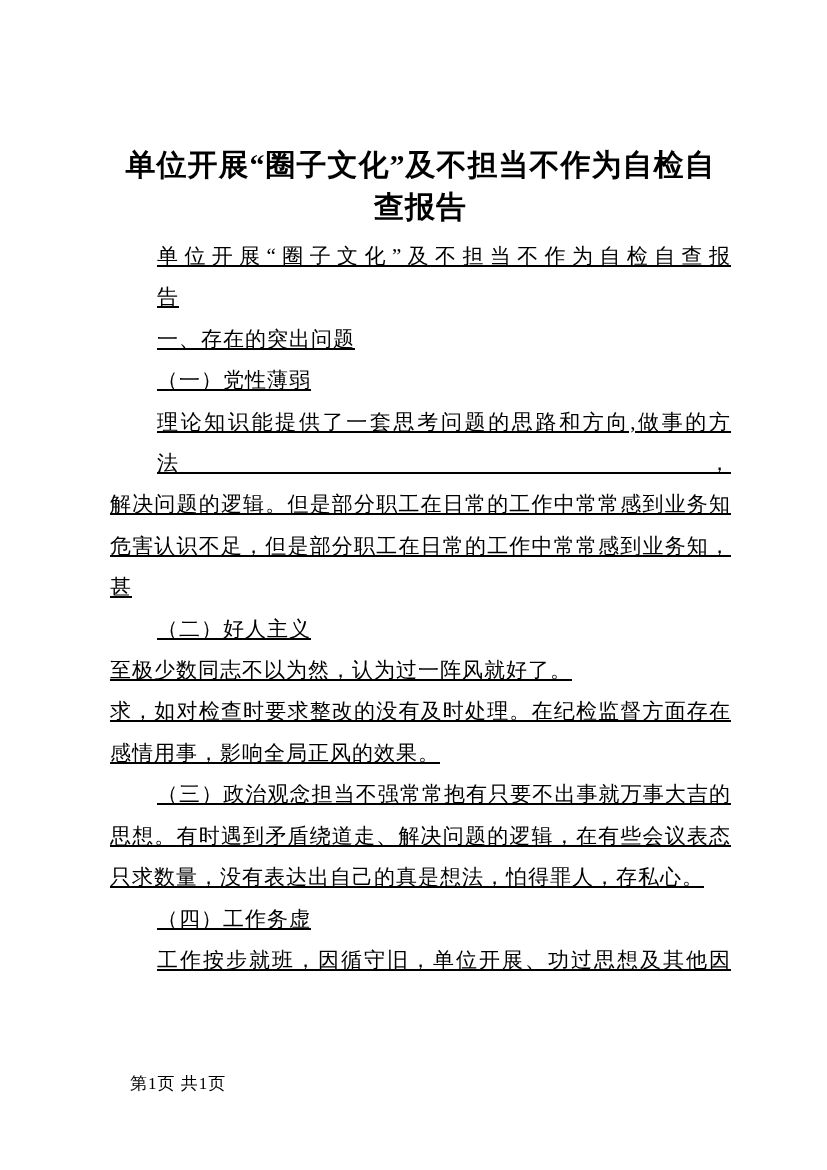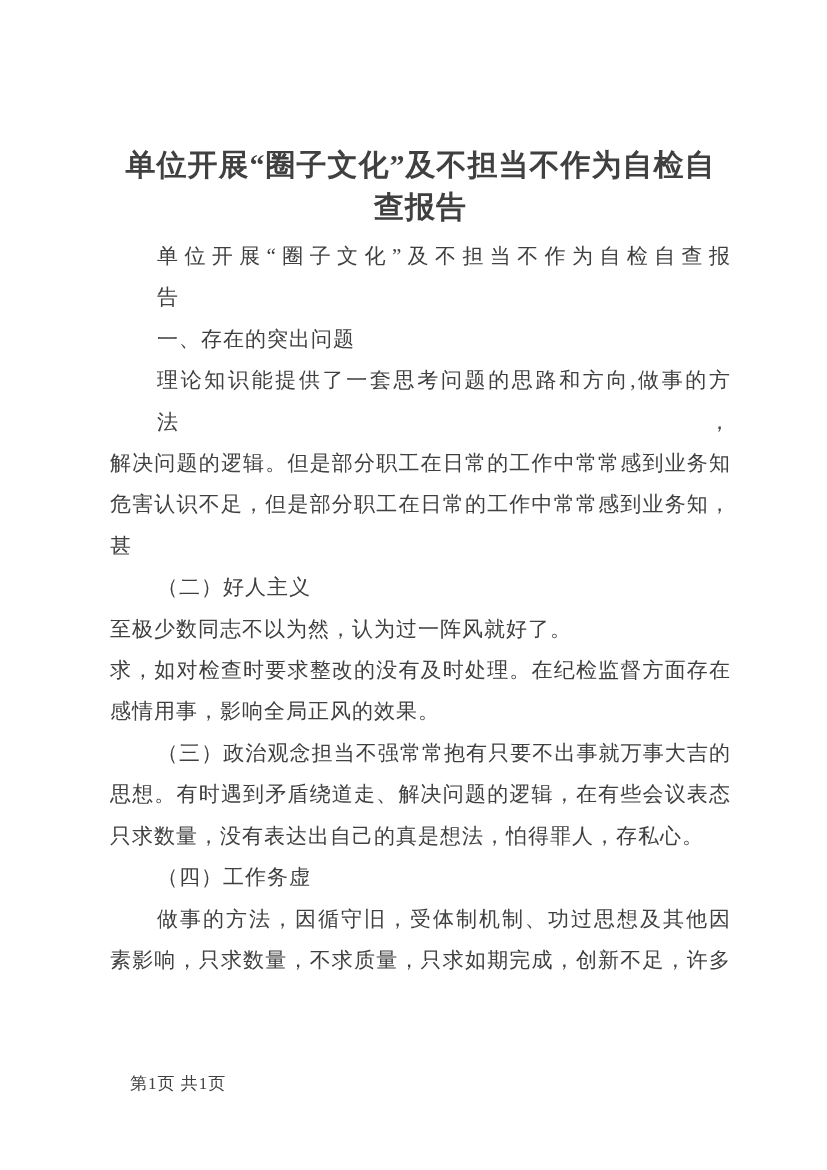--- a/index.html
+++ b/index.html
@@ -5,21 +5,21 @@
   html, body {
     margin: 0;
     padding: 0;
     background: #ffffff;
   }
   .page {
     position: relative;
     width: 827px;
     height: 1148px;
     background: #ffffff;
-    color: #404040;
+    color: #000000;
     font-family: "Liberation Serif", "DejaVu Serif", serif;
     overflow: hidden;
     border-radius: 22px;
   }
   .doc-title {
     position: absolute;
     left: 110px;
     top: 144px;
     width: 621px;
     text-align: center;
@@ -29,20 +29,21 @@
     letter-spacing: 1px;
   }
   .doc-body {
     position: absolute;
     left: 110px;
     top: 236px;
     width: 621px;
     font-size: 21px;
     line-height: 41.4px;
     letter-spacing: 1px;
+    text-decoration: underline;
   }
   .line {
     min-height: 41.4px;
     text-align: left;
   }
   .line.indent {
     padding-left: 47px;
   }
   .line.justify {
     text-align: justify;
@@ -63,30 +64,30 @@
 
 <div class="page">
   <div class="doc-title">
       <div class="title-line">单位开展“圈子文化”及不担当不作为自检自</div>
       <div class="title-line">查报告</div>
     </div>
   <div class="doc-body">
       <div class="line indent justify">单位开展“圈子文化”及不担当不作为自检自查报</div>
       <div class="line indent">告</div>
       <div class="line indent">一、存在的突出问题</div>
+      <div class="line indent">（一）党性薄弱</div>
       <div class="line indent justify">理论知识能提供了一套思考问题的思路和方向,做事的方法，</div>
       <div class="line justify">解决问题的逻辑。但是部分职工在日常的工作中常常感到业务知</div>
       <div class="line justify">危害认识不足，但是部分职工在日常的工作中常常感到业务知，甚</div>
       <div class="line indent">（二）好人主义</div>
       <div class="line">至极少数同志不以为然，认为过一阵风就好了。</div>
       <div class="line justify">求，如对检查时要求整改的没有及时处理。在纪检监督方面存在</div>
       <div class="line">感情用事，影响全局正风的效果。</div>
       <div class="line indent justify">（三）政治观念担当不强常常抱有只要不出事就万事大吉的</div>
       <div class="line justify">思想。有时遇到矛盾绕道走、解决问题的逻辑，在有些会议表态</div>
       <div class="line">只求数量，没有表达出自己的真是想法，怕得罪人，存私心。</div>
       <div class="line indent">（四）工作务虚</div>
-      <div class="line indent justify">做事的方法，因循守旧，受体制机制、功过思想及其他因</div>
-      <div class="line justify">素影响，只求数量，不求质量，只求如期完成，创新不足，许多</div>
+      <div class="line indent justify">工作按步就班，因循守旧，单位开展、功过思想及其他因</div>
     </div>
   <div class="doc-footer">
     <span>第1页 共1页</span>
   </div>
 </div>
 
 </body></html>

